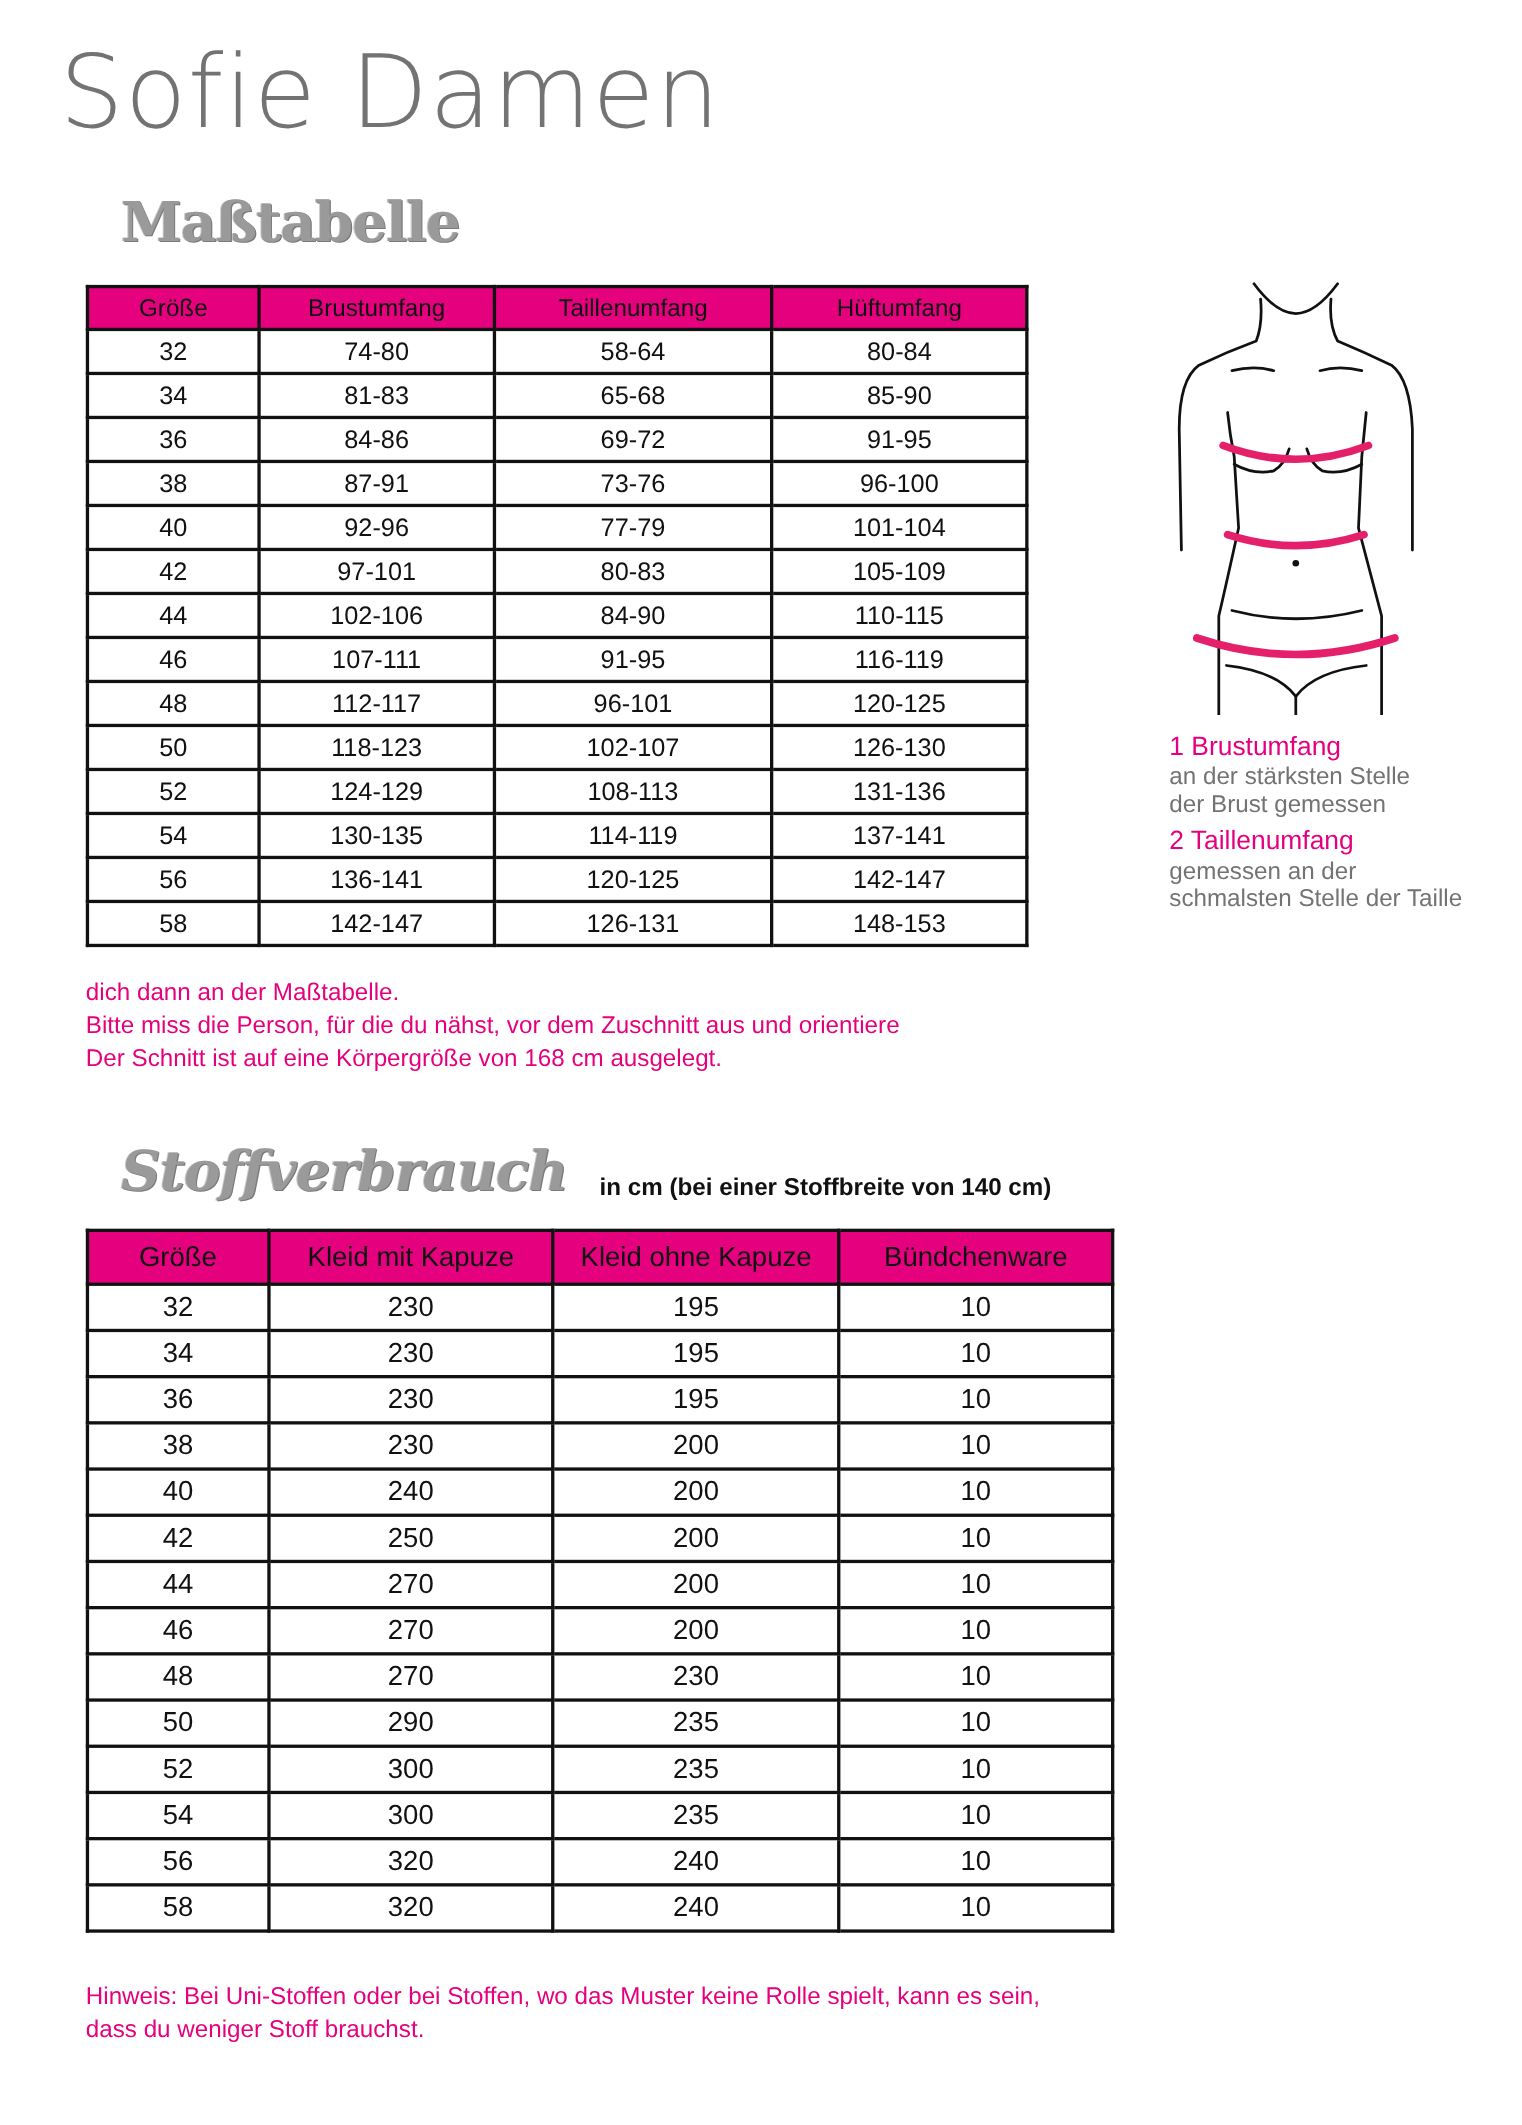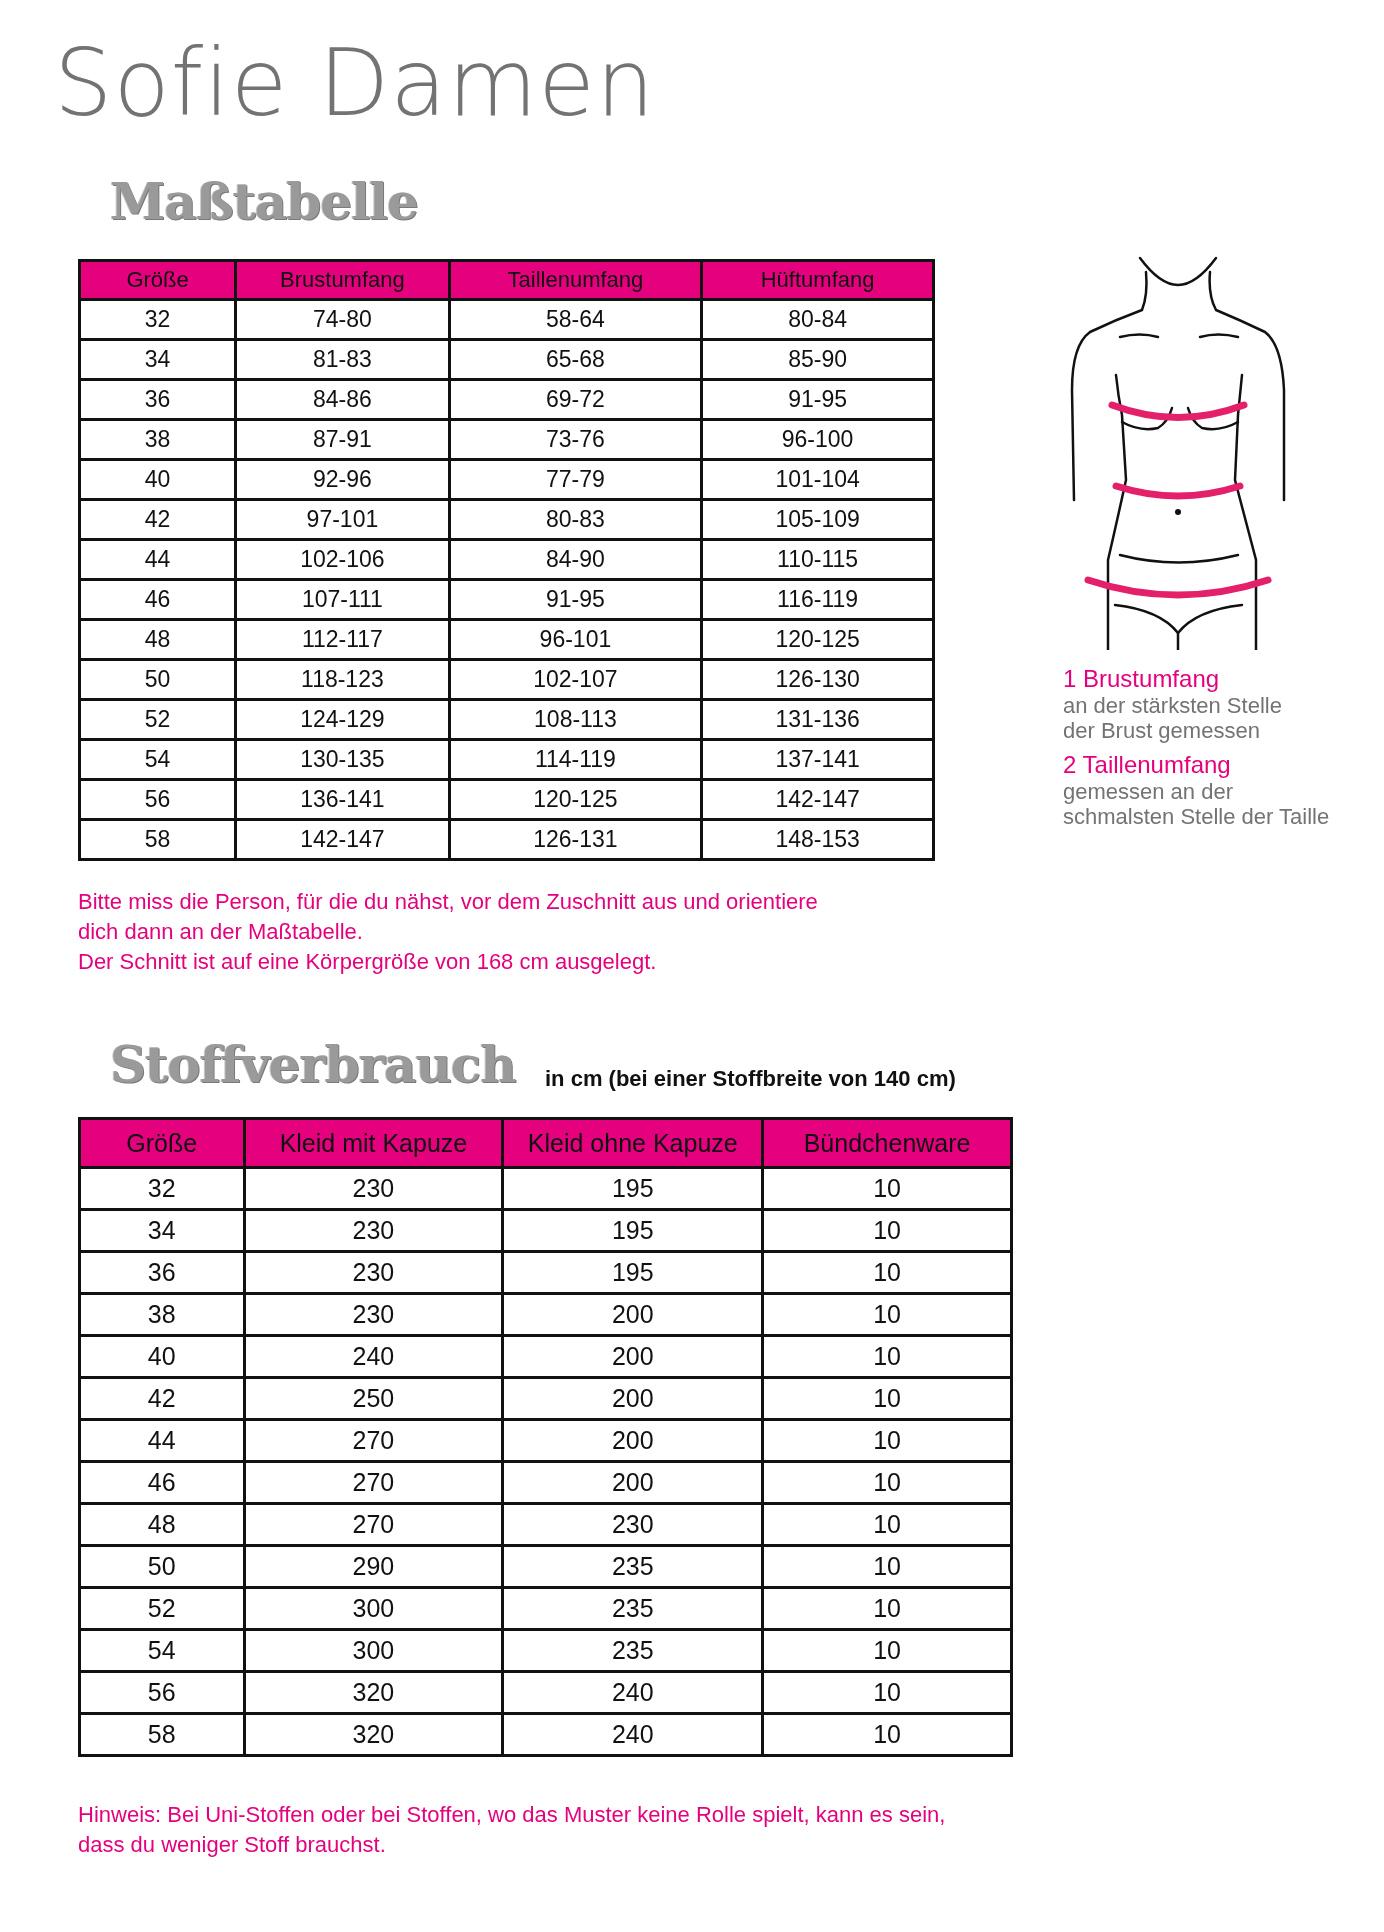--- a/index.html
+++ b/index.html
@@ -5,21 +5,21 @@
   html, body { margin: 0; padding: 0; background: #ffffff; }
   body { width: 1384px; height: 1932px; position: relative; overflow: hidden;
          font-family: "Liberation Sans", "DejaVu Sans", sans-serif; color: #111; }
   .title { position: absolute; left: 54px; top: 30px; font-size: 92px; font-weight: 300;
            color: #737373; letter-spacing: 1px; font-family: "DejaVu Sans", sans-serif;
            -webkit-text-stroke: 0; }
   .section-heading { position: absolute; font-family: "DejaVu Serif", "Liberation Serif", serif;
            font-weight: bold; color: #9a9a9a; letter-spacing: -1px;
            text-shadow: 1px 1px 0 #7a7a7a, -1px 0 0 #c8c8c8; margin-left: 32px; }
   .h-mass { left: 78px; top: 172px; font-size: 50px; }
-  .h-stoff { left: 78px; top: 1035px; font-size: 50px; }
+  .h-stoff { left: 78px; top: 1035px; font-size: 50px; font-style: italic; }
   .stoff-sub { position: absolute; left: 545px; top: 1066px; font-size: 22px; font-weight: bold; color: #111; }
 
   table.grid { position: absolute; border-collapse: collapse; table-layout: fixed; }
   table.grid td, table.grid th { border: 3px solid #111; text-align: center; padding: 0; color: #111;
            font-family: "Liberation Sans", sans-serif; }
   table.grid th { background: #e5007e; font-weight: normal; }
   #t1 { left: 78px; top: 259px; width: 857px; }
   #t1 th { height: 36px; font-size: 22px; }
   #t1 td { height: 37px; font-size: 23px; }
   #t2 { left: 78px; top: 1117px; width: 935px; }
@@ -140,22 +140,22 @@
       <tr>
         <td>58</td>
         <td>142-147</td>
         <td>126-131</td>
         <td>148-153</td>
       </tr>
     </tbody>
 </table>
 
 <div class="note note1">
+  <div>dich dann an der Maßtabelle.</div>
   <div>Bitte miss die Person, für die du nähst, vor dem Zuschnitt aus und orientiere</div>
-  <div>dich dann an der Maßtabelle.</div>
   <div>Der Schnitt ist auf eine Körpergröße von 168 cm ausgelegt.</div>
 </div>
 
 <svg class="figure" viewBox="0 0 240 400">
   <g fill="none" stroke="#111" stroke-width="2.5" stroke-linecap="round">
     <path d="M80 8 Q100 35 118 35 Q136 35 156 8"></path>
     <path d="M86 22 Q88 45 82 60 Q55 70 30 82 Q12 95 12 140 L14 250"></path>
     <path d="M150 22 Q148 45 156 60 Q180 70 205 82 Q222 95 224 140 L224 250"></path>
     <path d="M60 87 Q80 82 98 87"></path>
     <path d="M140 87 Q158 82 178 87"></path>

